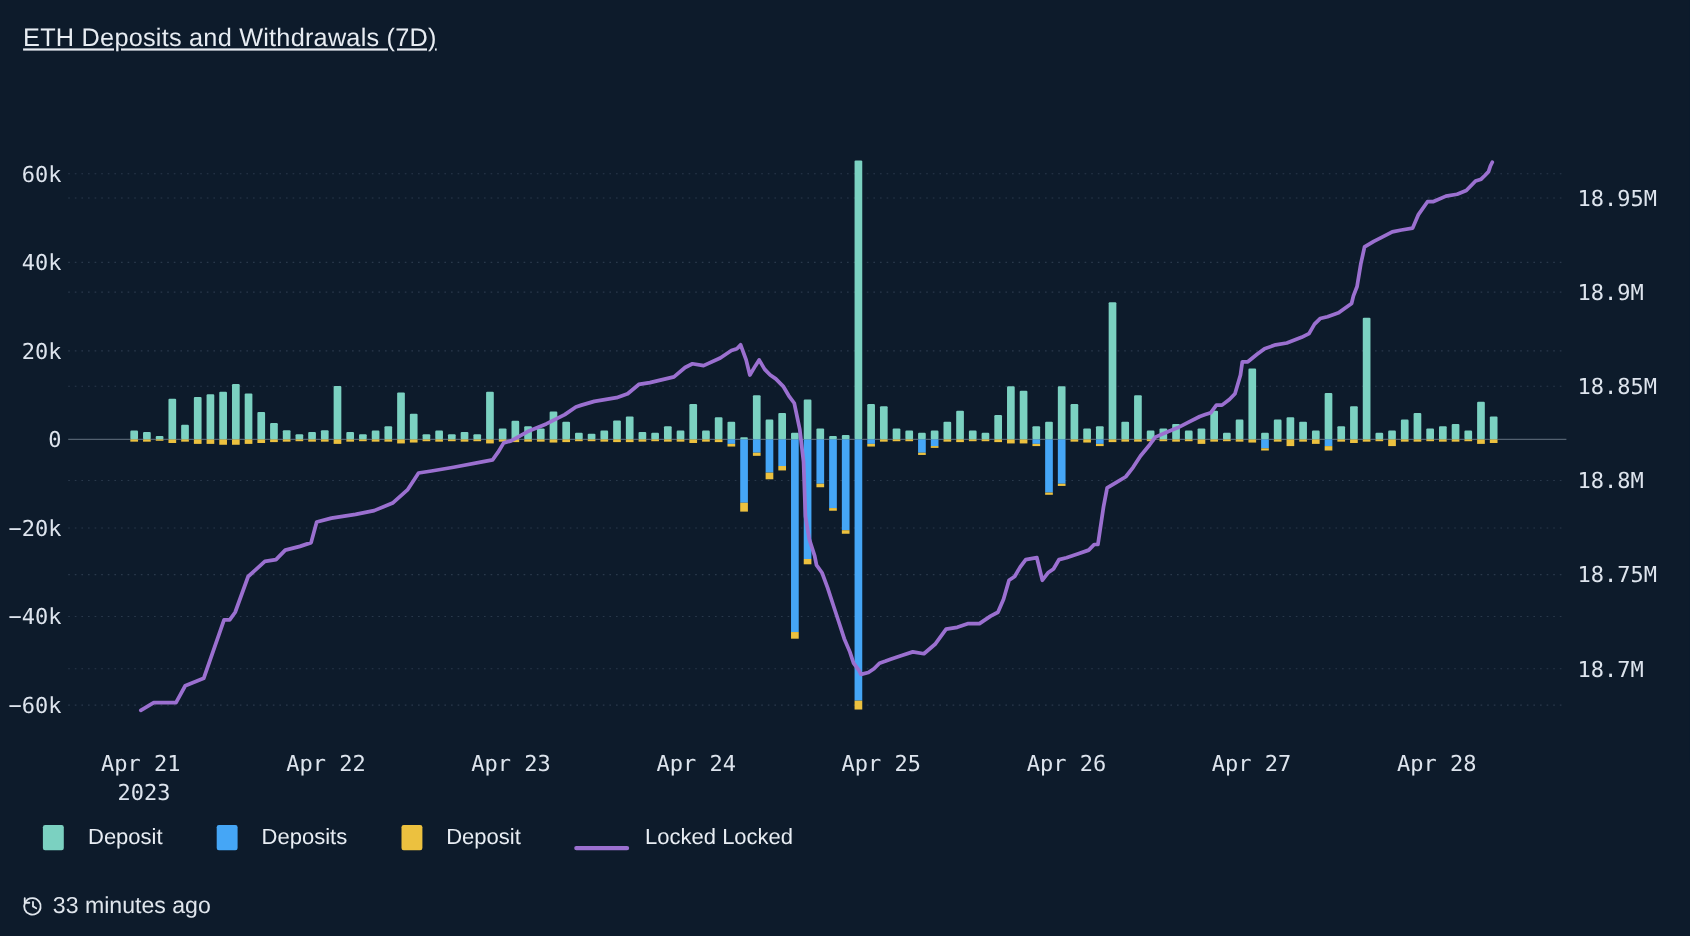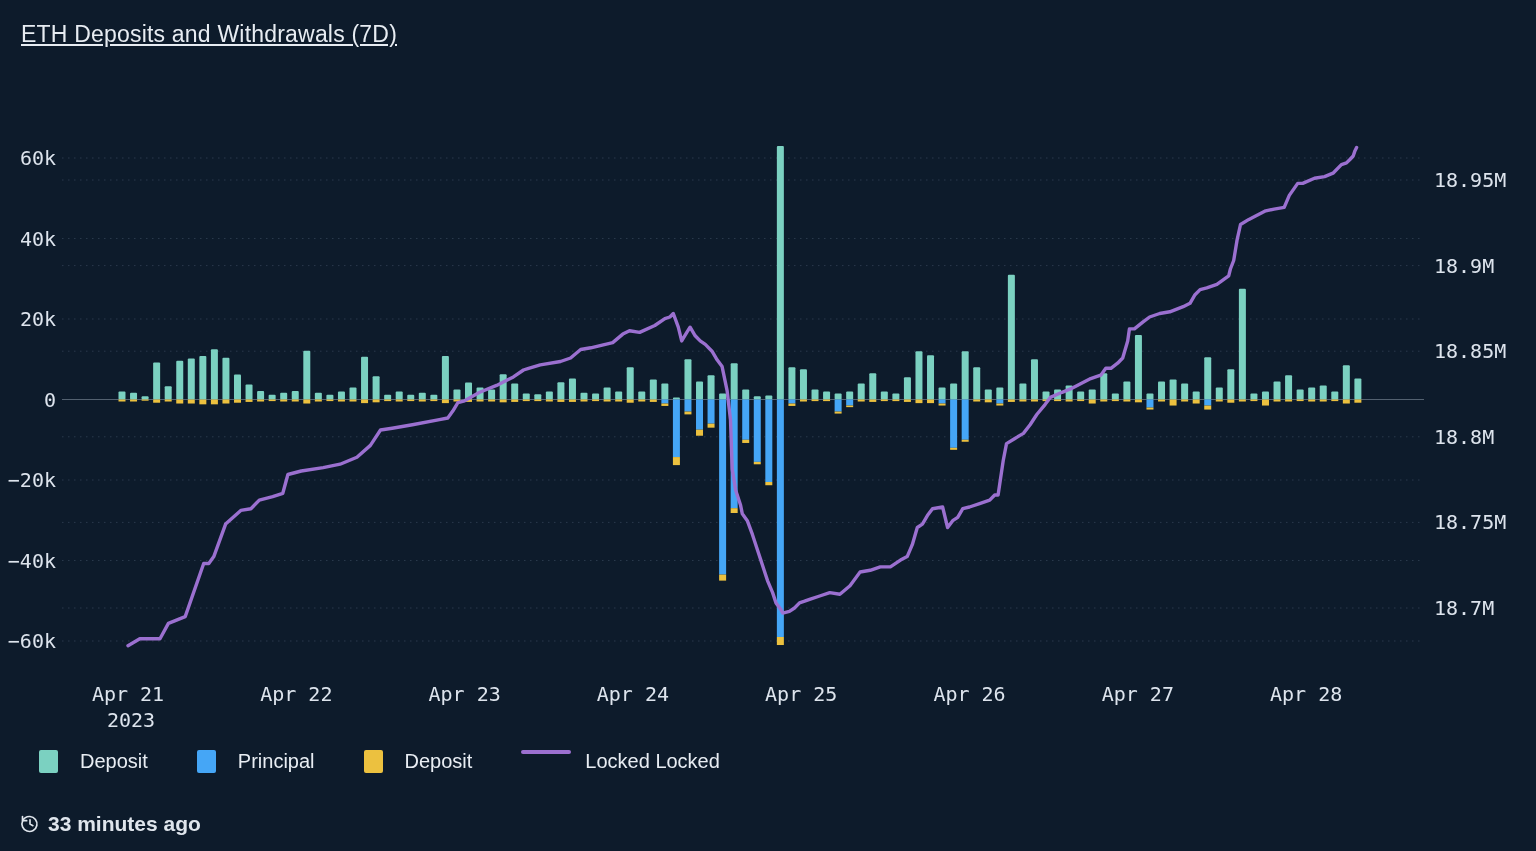--- a/index.html
+++ b/index.html
@@ -2,26 +2,26 @@
 <html><head>
 <meta charset="utf-8">
 <style>
   html,body{margin:0;padding:0;background:#0d1b2b;}
   body{width:1536px;height:851px;position:relative;overflow:hidden;
        font-family:"Liberation Sans",sans-serif;}
   .title{position:absolute;left:21px;top:21px;font-size:23px;font-weight:500;
          color:#e7ecf2;letter-spacing:.2px;text-decoration:underline;}
   #chart-svg{position:absolute;left:0;top:0;}
   .legend{position:absolute;left:20px;top:750px;display:flex;align-items:center;}
-  .legend-item{display:flex;align-items:flex-start;margin-right:30px;cursor:pointer;padding-left:19px;}
+  .legend-item{display:flex;align-items:flex-end;margin-right:30px;cursor:pointer;padding-left:19px;}
   .swatch{width:19px;height:23px;border-radius:2px;margin-right:22px;flex:none;}
   .swatch.line{width:50px;height:4px;border-radius:2px;margin-right:14px;}
   .legend-label{font-size:20px;color:#e8edf3;}
   .footer{position:absolute;left:20px;top:812px;display:flex;align-items:center;
-          color:#dfe5ec;font-size:21px;font-weight:bold;}
+          color:#dfe5ec;font-size:21px;}
   .footer .icon{display:flex;align-items:center;margin-right:8px;}
   text{font-family:"DejaVu Sans Mono",monospace;fill:#dde4ed;}
 </style>
 </head>
 <body>
 
 <div class="title">ETH Deposits and Withdrawals (7D)</div>
 
 <svg id="chart-svg" width="1536" height="851">
     <g>
@@ -314,21 +314,21 @@
     </g>
   </svg>
 
 <div class="legend">
   <div class="legend-item">
     <span class="swatch" style="background: rgb(123, 209, 193);"></span>
     <span class="legend-label">Deposit</span>
   </div>
   <div class="legend-item">
     <span class="swatch" style="background: rgb(69, 166, 246);"></span>
-    <span class="legend-label">Principal</span>
+    <span class="legend-label">Deposits</span>
   </div>
   <div class="legend-item">
     <span class="swatch" style="background: rgb(236, 193, 63);"></span>
     <span class="legend-label">Deposit</span>
   </div>
   <div class="legend-item">
     <span class="swatch line" style="background: rgb(155, 112, 208);"></span>
     <span class="legend-label">Locked Locked</span>
   </div>
 </div>

